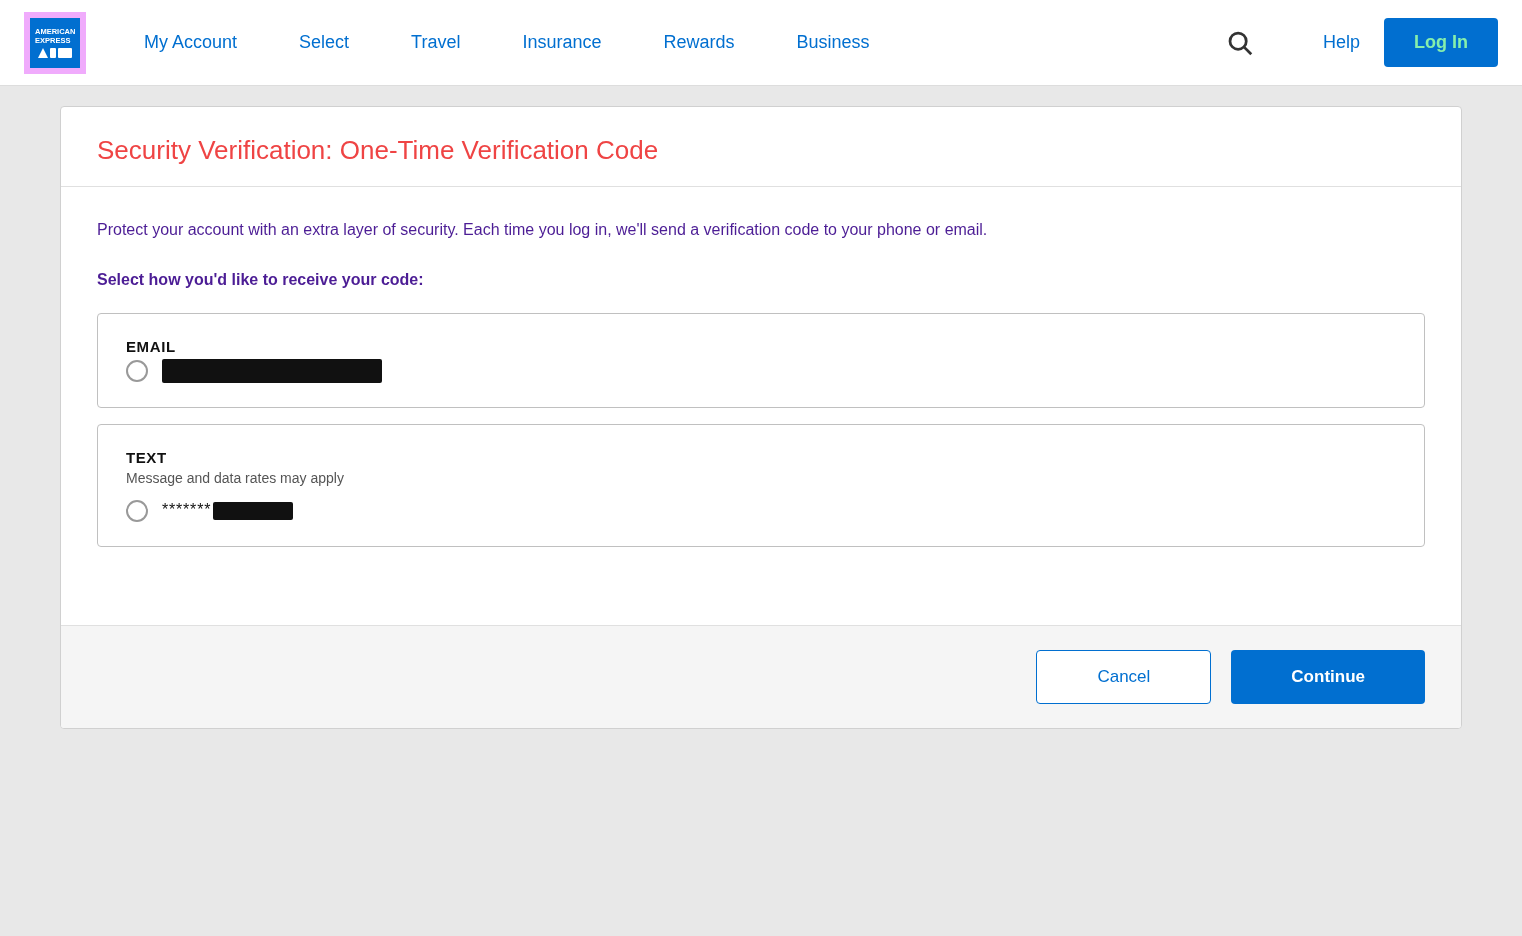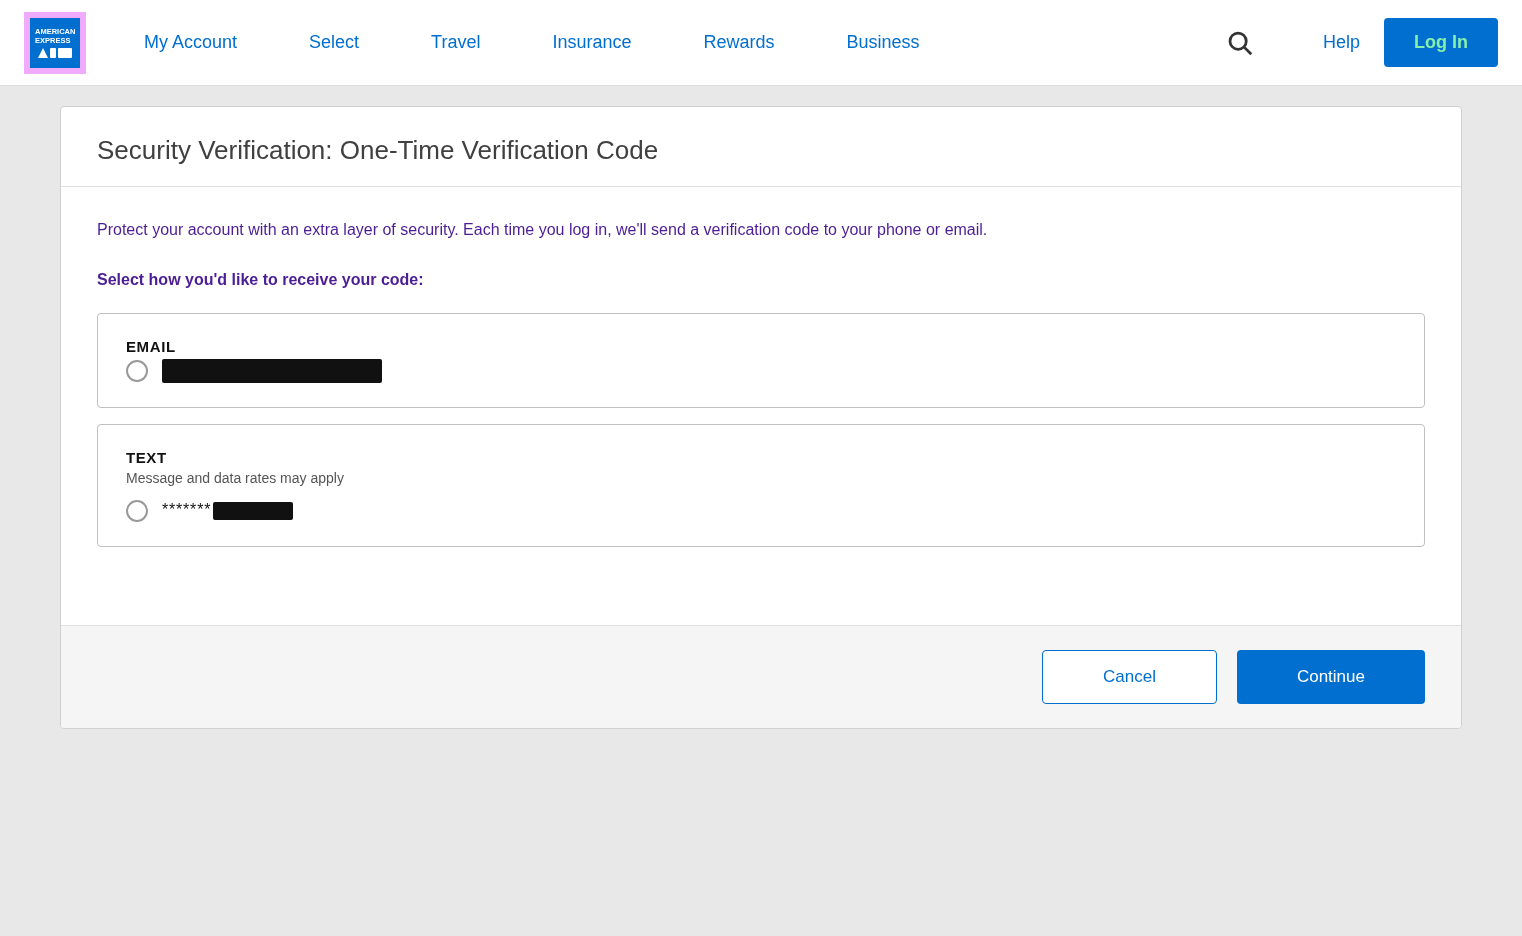--- a/index.html
+++ b/index.html
@@ -29,21 +29,21 @@
       margin-right: 30px;
       flex-shrink: 0;
     }
     .navbar-logo svg {
       width: 50px;
       height: 50px;
     }
     .navbar-links {
       display: flex;
       align-items: center;
-      gap: 16px;
+      gap: 6px;
       flex: 1;
     }
     .navbar-link {
       color: #016fd0;
       font-size: 18px;
       font-weight: 400;
       text-decoration: none;
       padding: 0 28px;
       cursor: pointer;
     }
@@ -92,21 +92,21 @@
       overflow: hidden;
     }
 
     .card-header {
       padding: 28px 36px 20px 36px;
       border-bottom: 1px solid #e0e0e0;
     }
     .card-title {
       font-size: 26px;
       font-weight: 400;
-      color: #404040;
+      color: #ef4444;
     }
 
     .card-body {
       padding: 30px 36px;
     }
     .description-text {
       font-size: 16px;
       color: #4c1d95;
       line-height: 1.6;
       margin-bottom: 28px;
@@ -199,21 +199,21 @@
       font-weight: 400;
     }
     .continue-btn {
       background: #016fd0;
       color: #fff;
       border: none;
       padding: 16px 60px;
       font-size: 17px;
       cursor: pointer;
       border-radius: 4px;
-      font-weight: 400;
+      font-weight: 700;
     }
   </style>
 </head>
 <body>
 
 <nav class="navbar">
   <div class="navbar-logo">
     <svg viewBox="0 0 50 50" fill="none" xmlns="http://www.w3.org/2000/svg">
       <rect width="50" height="50" fill="#016fd0"></rect>
       <text x="5" y="16" font-size="7.5" fill="white" font-weight="700" font-family="Arial">AMERICAN</text>

